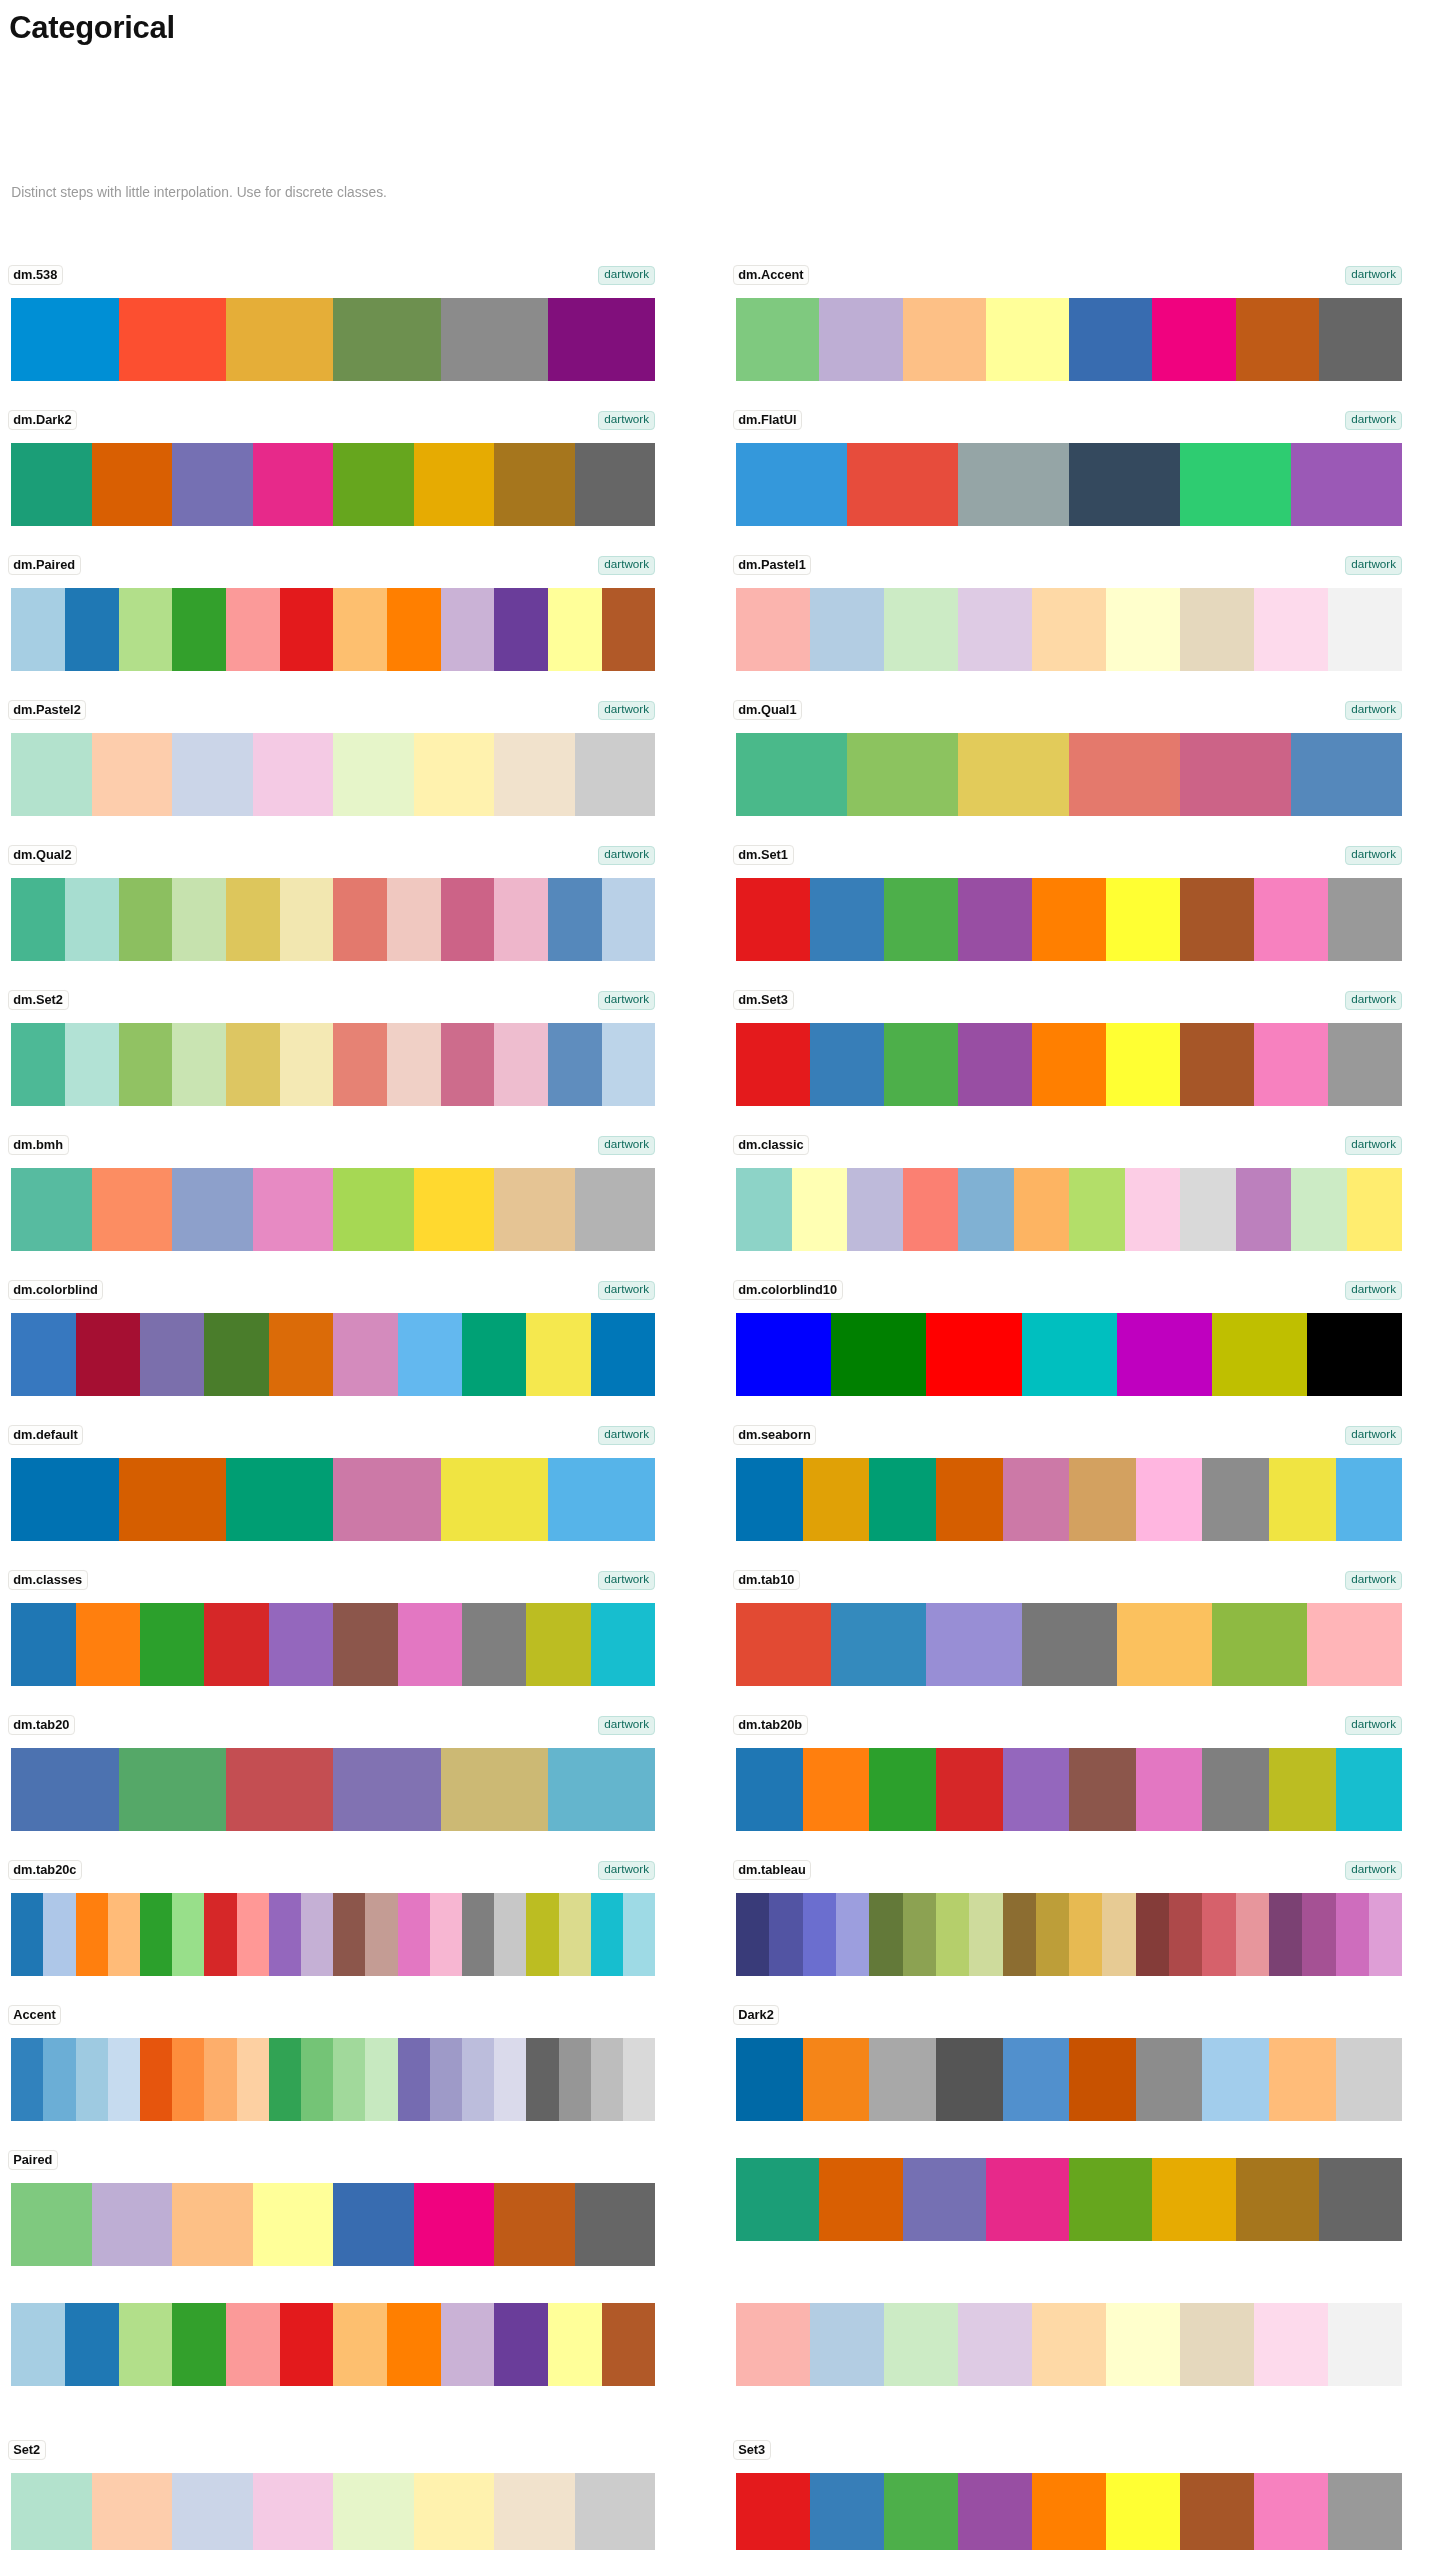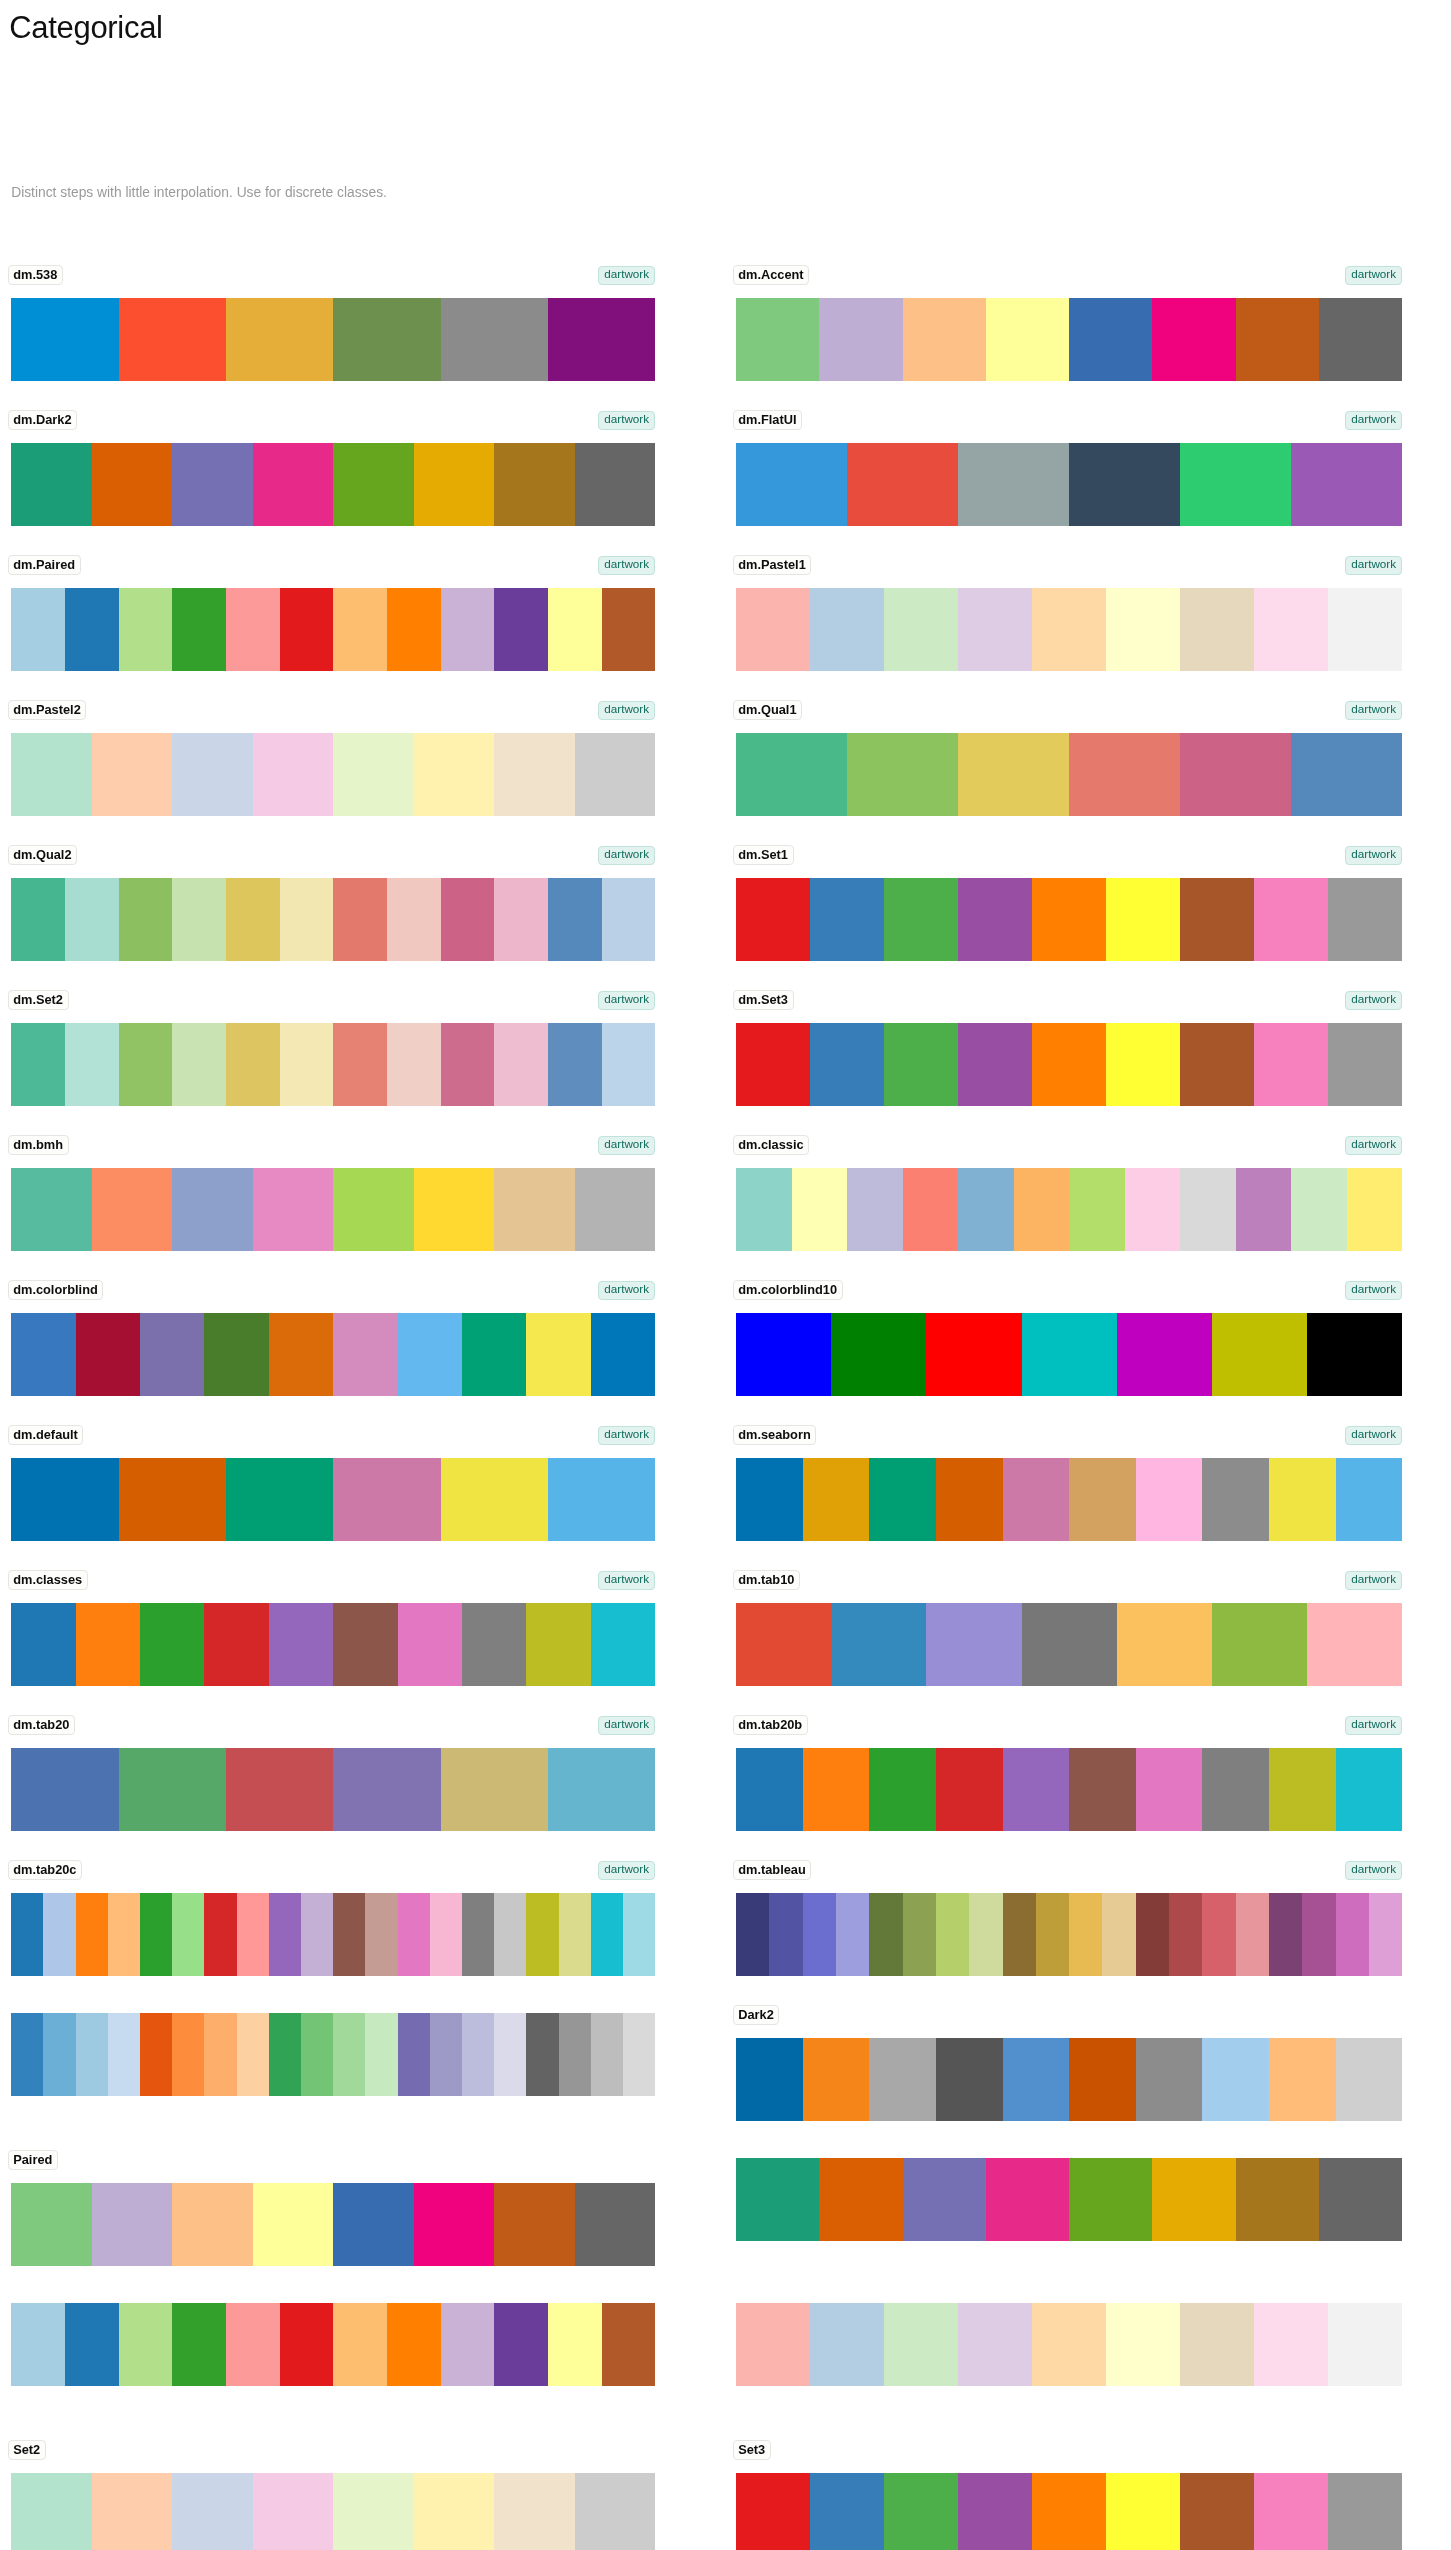--- a/index.html
+++ b/index.html
@@ -10,21 +10,21 @@
     background: #ffffff;
     font-family: "Liberation Sans", "DejaVu Sans", sans-serif;
     -webkit-font-smoothing: antialiased;
   }
   .page { position: relative; width: 1452px; min-height: 3359px; }
 
   
   .header { padding: 10.2px 0 0 9.2px; }
   .page-title {
     font-size: 31px;
-    font-weight: 400;
+    font-weight: 700;
     color: #111111;
     letter-spacing: -0.3px;
     margin: 0;
     line-height: 1.15;
   }
   .page-subtitle {
     position: absolute;
     left: 11.2px;
     top: 184px;
     font-size: 13.8px;
@@ -572,20 +572,24 @@
             <div class="sw" title="#e7969c" style="background: rgb(231, 150, 156);"></div>
             <div class="sw" title="#7b4173" style="background: rgb(123, 65, 115);"></div>
             <div class="sw" title="#a55194" style="background: rgb(165, 81, 148);"></div>
             <div class="sw" title="#ce6dbd" style="background: rgb(206, 109, 189);"></div>
             <div class="sw" title="#de9ed6" style="background: rgb(222, 158, 214);"></div>
           </div>
         </div>
       </div>
       <div class="palette-cell left">
         <div class="inner">
+          <div class="cell-header">
+            <span class="palette-name">Accent</span>
+            <span class="brand-badge hidden">dartwork</span>
+          </div>
           <div class="swatch-bar">
             <div class="sw" title="#3182bd" style="background: rgb(49, 130, 189);"></div>
             <div class="sw" title="#6baed6" style="background: rgb(107, 174, 214);"></div>
             <div class="sw" title="#9ecae1" style="background: rgb(158, 202, 225);"></div>
             <div class="sw" title="#c6dbef" style="background: rgb(198, 219, 239);"></div>
             <div class="sw" title="#e6550d" style="background: rgb(230, 85, 13);"></div>
             <div class="sw" title="#fd8d3c" style="background: rgb(253, 141, 60);"></div>
             <div class="sw" title="#fdae6b" style="background: rgb(253, 174, 107);"></div>
             <div class="sw" title="#fdd0a2" style="background: rgb(253, 208, 162);"></div>
             <div class="sw" title="#31a354" style="background: rgb(49, 163, 84);"></div>

